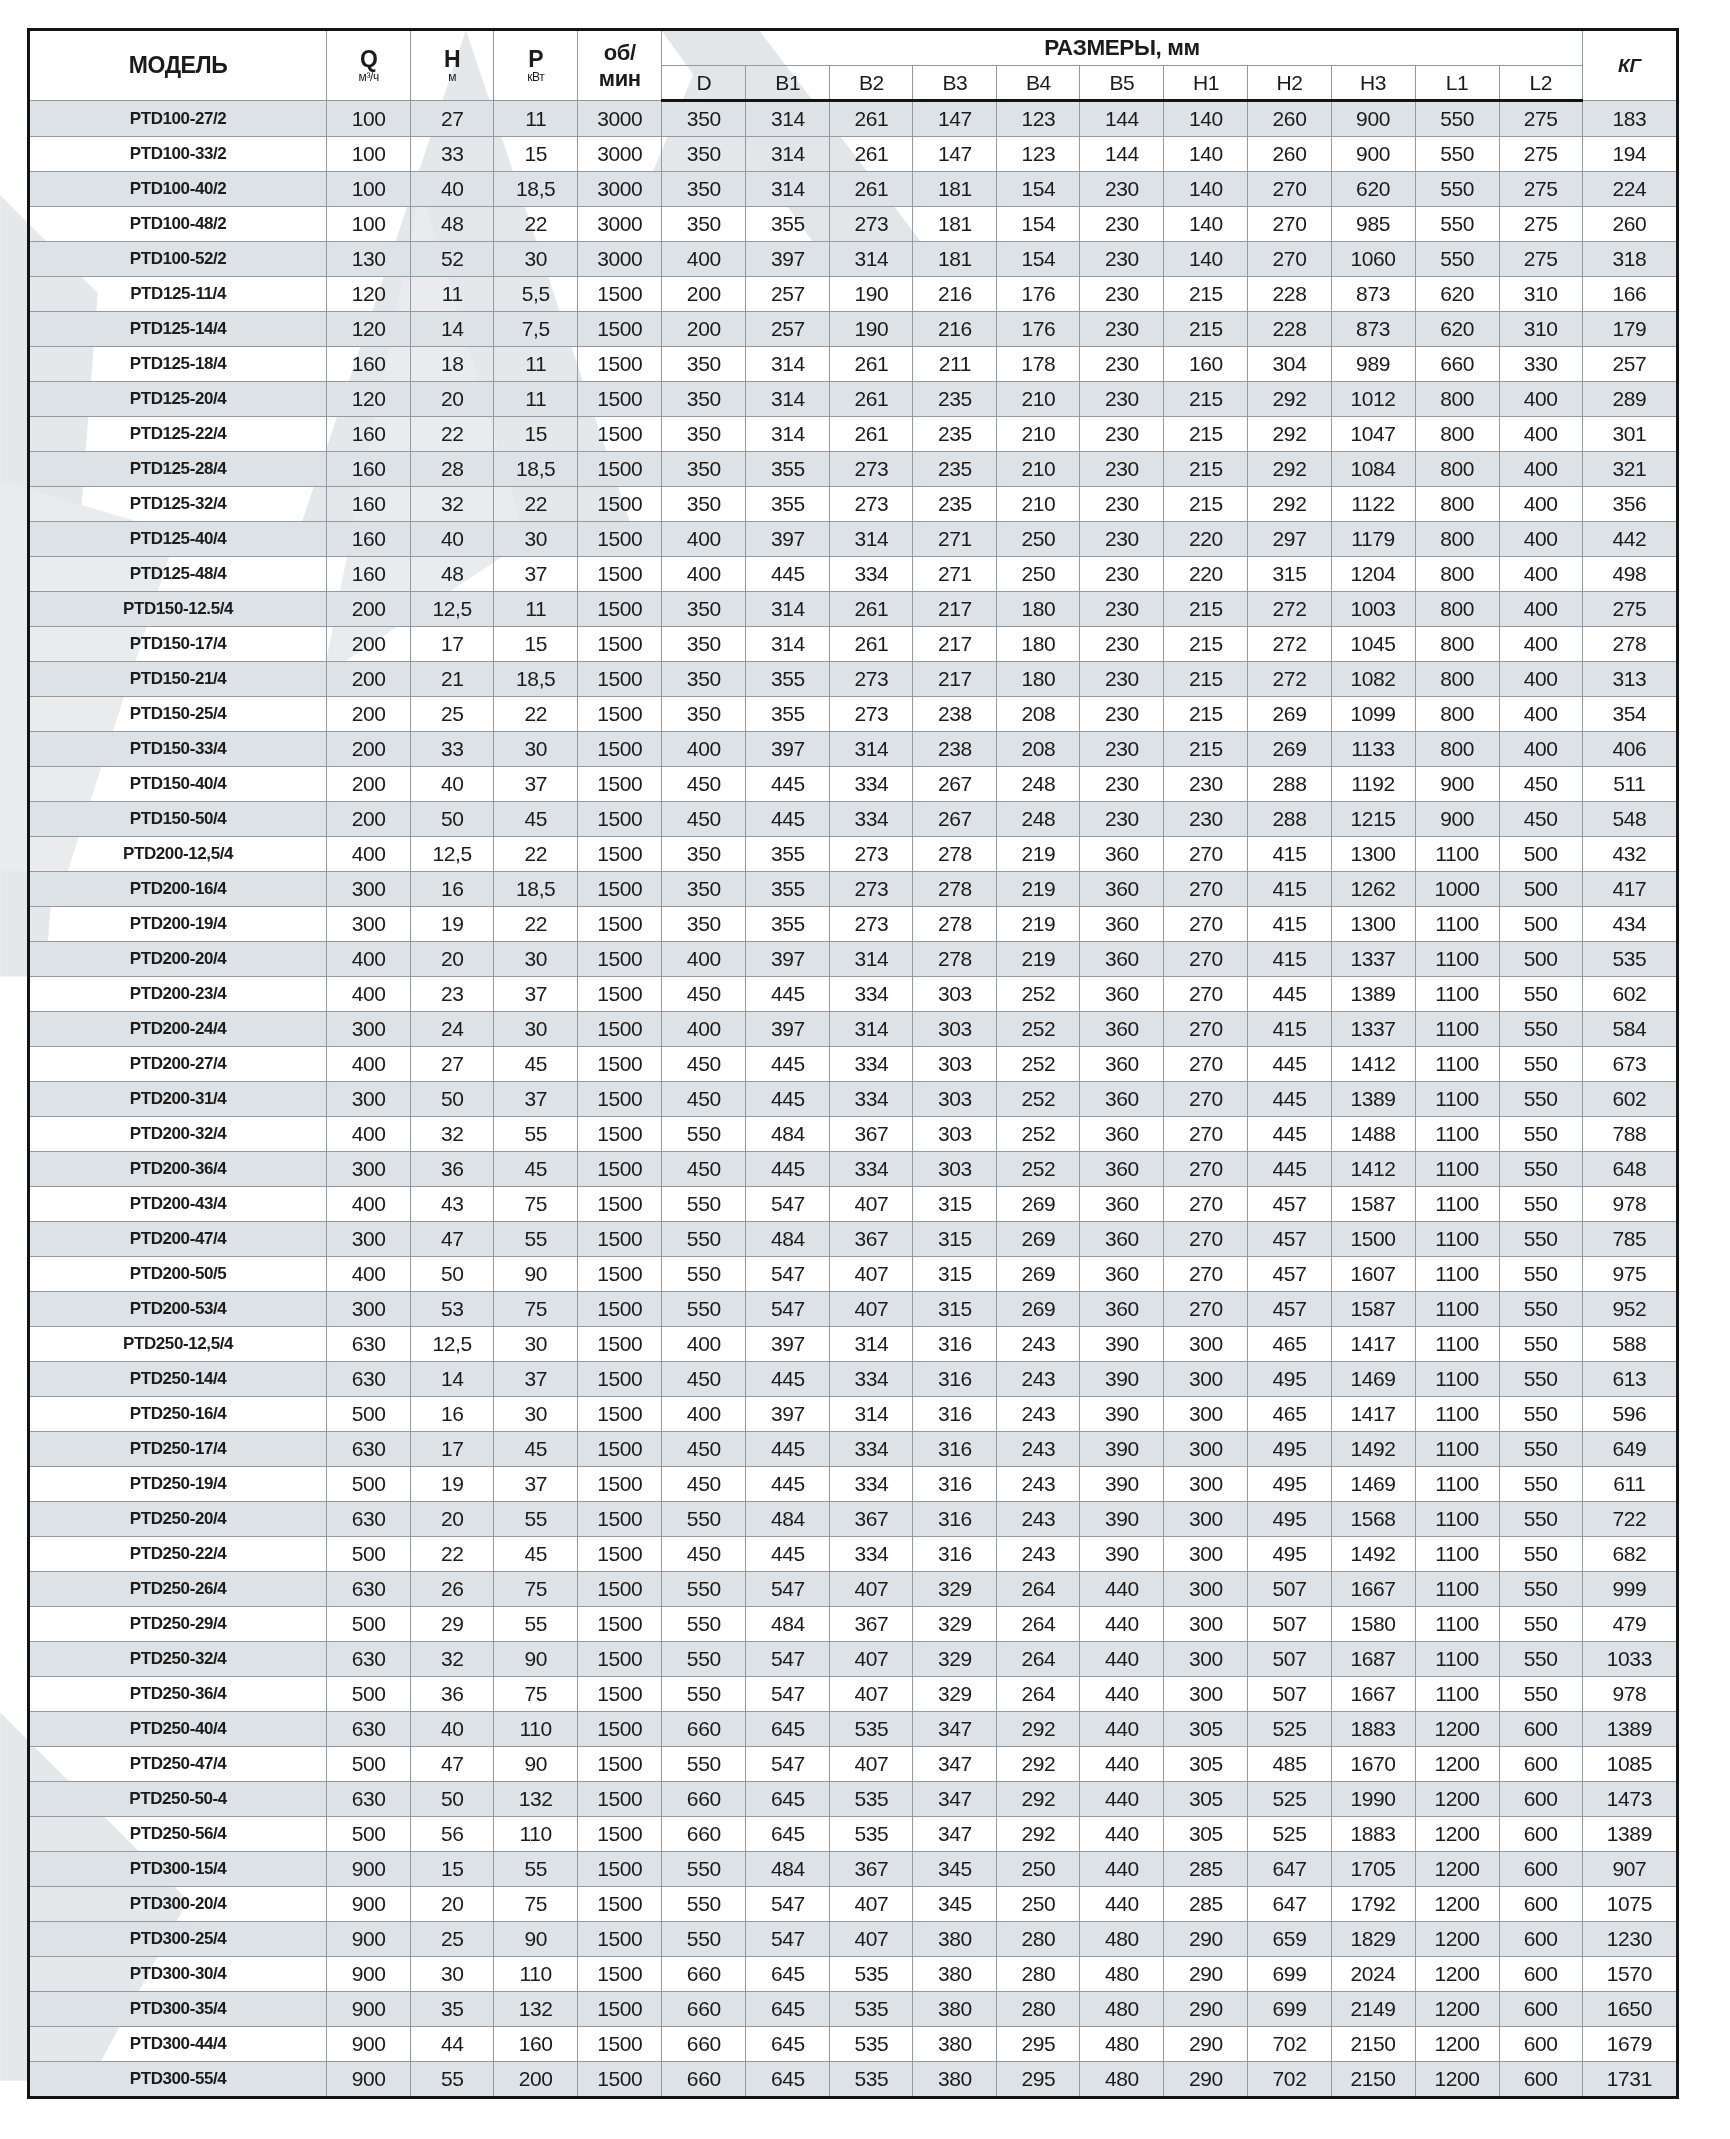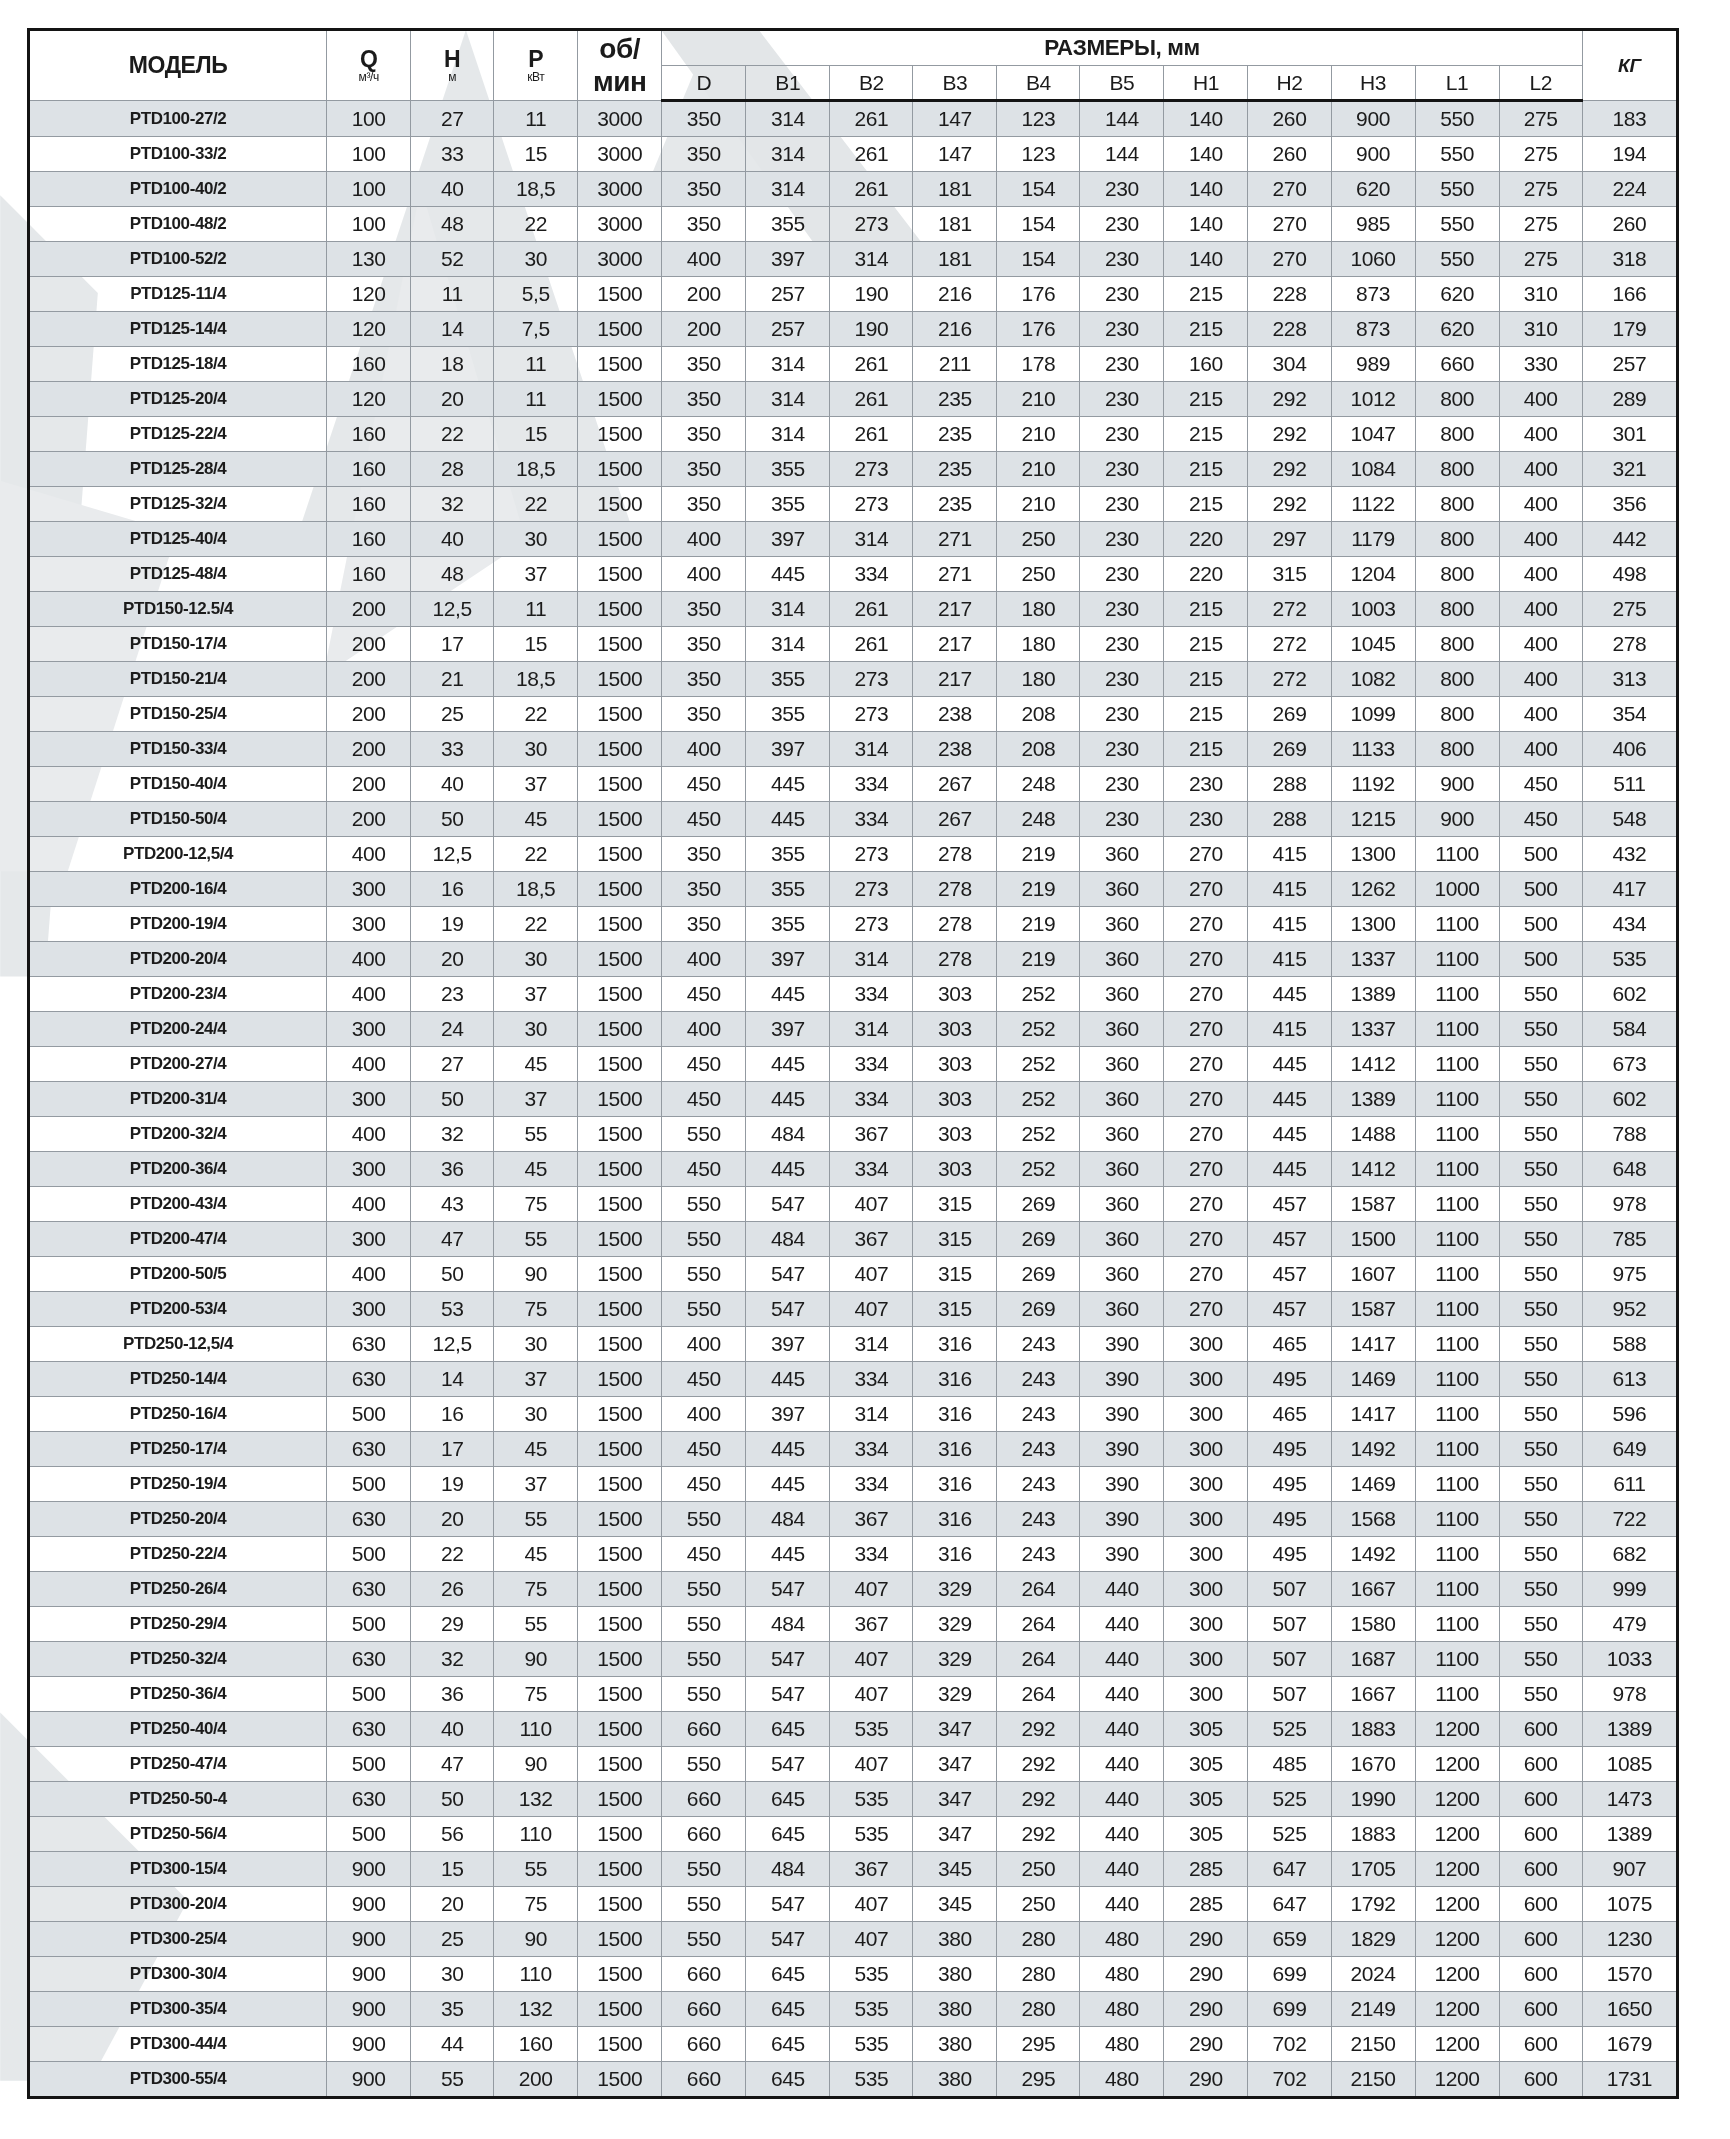--- a/index.html
+++ b/index.html
@@ -24,21 +24,21 @@
     padding:0;
     letter-spacing:-0.4px;
   }
   
   table.spec{border:3px solid #141414;}
   thead tr.h-bottom th{border-bottom:3px solid #141414;}
   thead th{background:transparent;font-weight:700;}
   th.model-h{font-size:23px;}
   .qhp{font-size:23px;font-weight:700;line-height:1.05;padding-top:4.5px;}
   .unit{font-size:12px;font-weight:400;line-height:1.1;padding-bottom:4.5px;letter-spacing:-0.4px;}
-  .rpm div{font-size:28px;font-weight:700;line-height:1.15;}
+  .rpm div{font-size:22px;font-weight:700;line-height:1.15;}
   th.dims-group{font-size:22.5px;height:34px;margin-top:40px;}
   th.dim-sub{font-size:21px;font-weight:400;height:33px;}
   th.kg-h{font-size:19px;font-style:italic;}
   tbody td{font-size:21px;height:34px;}
   tbody td.model{font-weight:700;font-size:17px;}
   tbody tr:nth-child(odd){background:#dde2e6;}
   tbody tr:nth-child(even){background:transparent;}
 </style>
 </head>
 <body>

